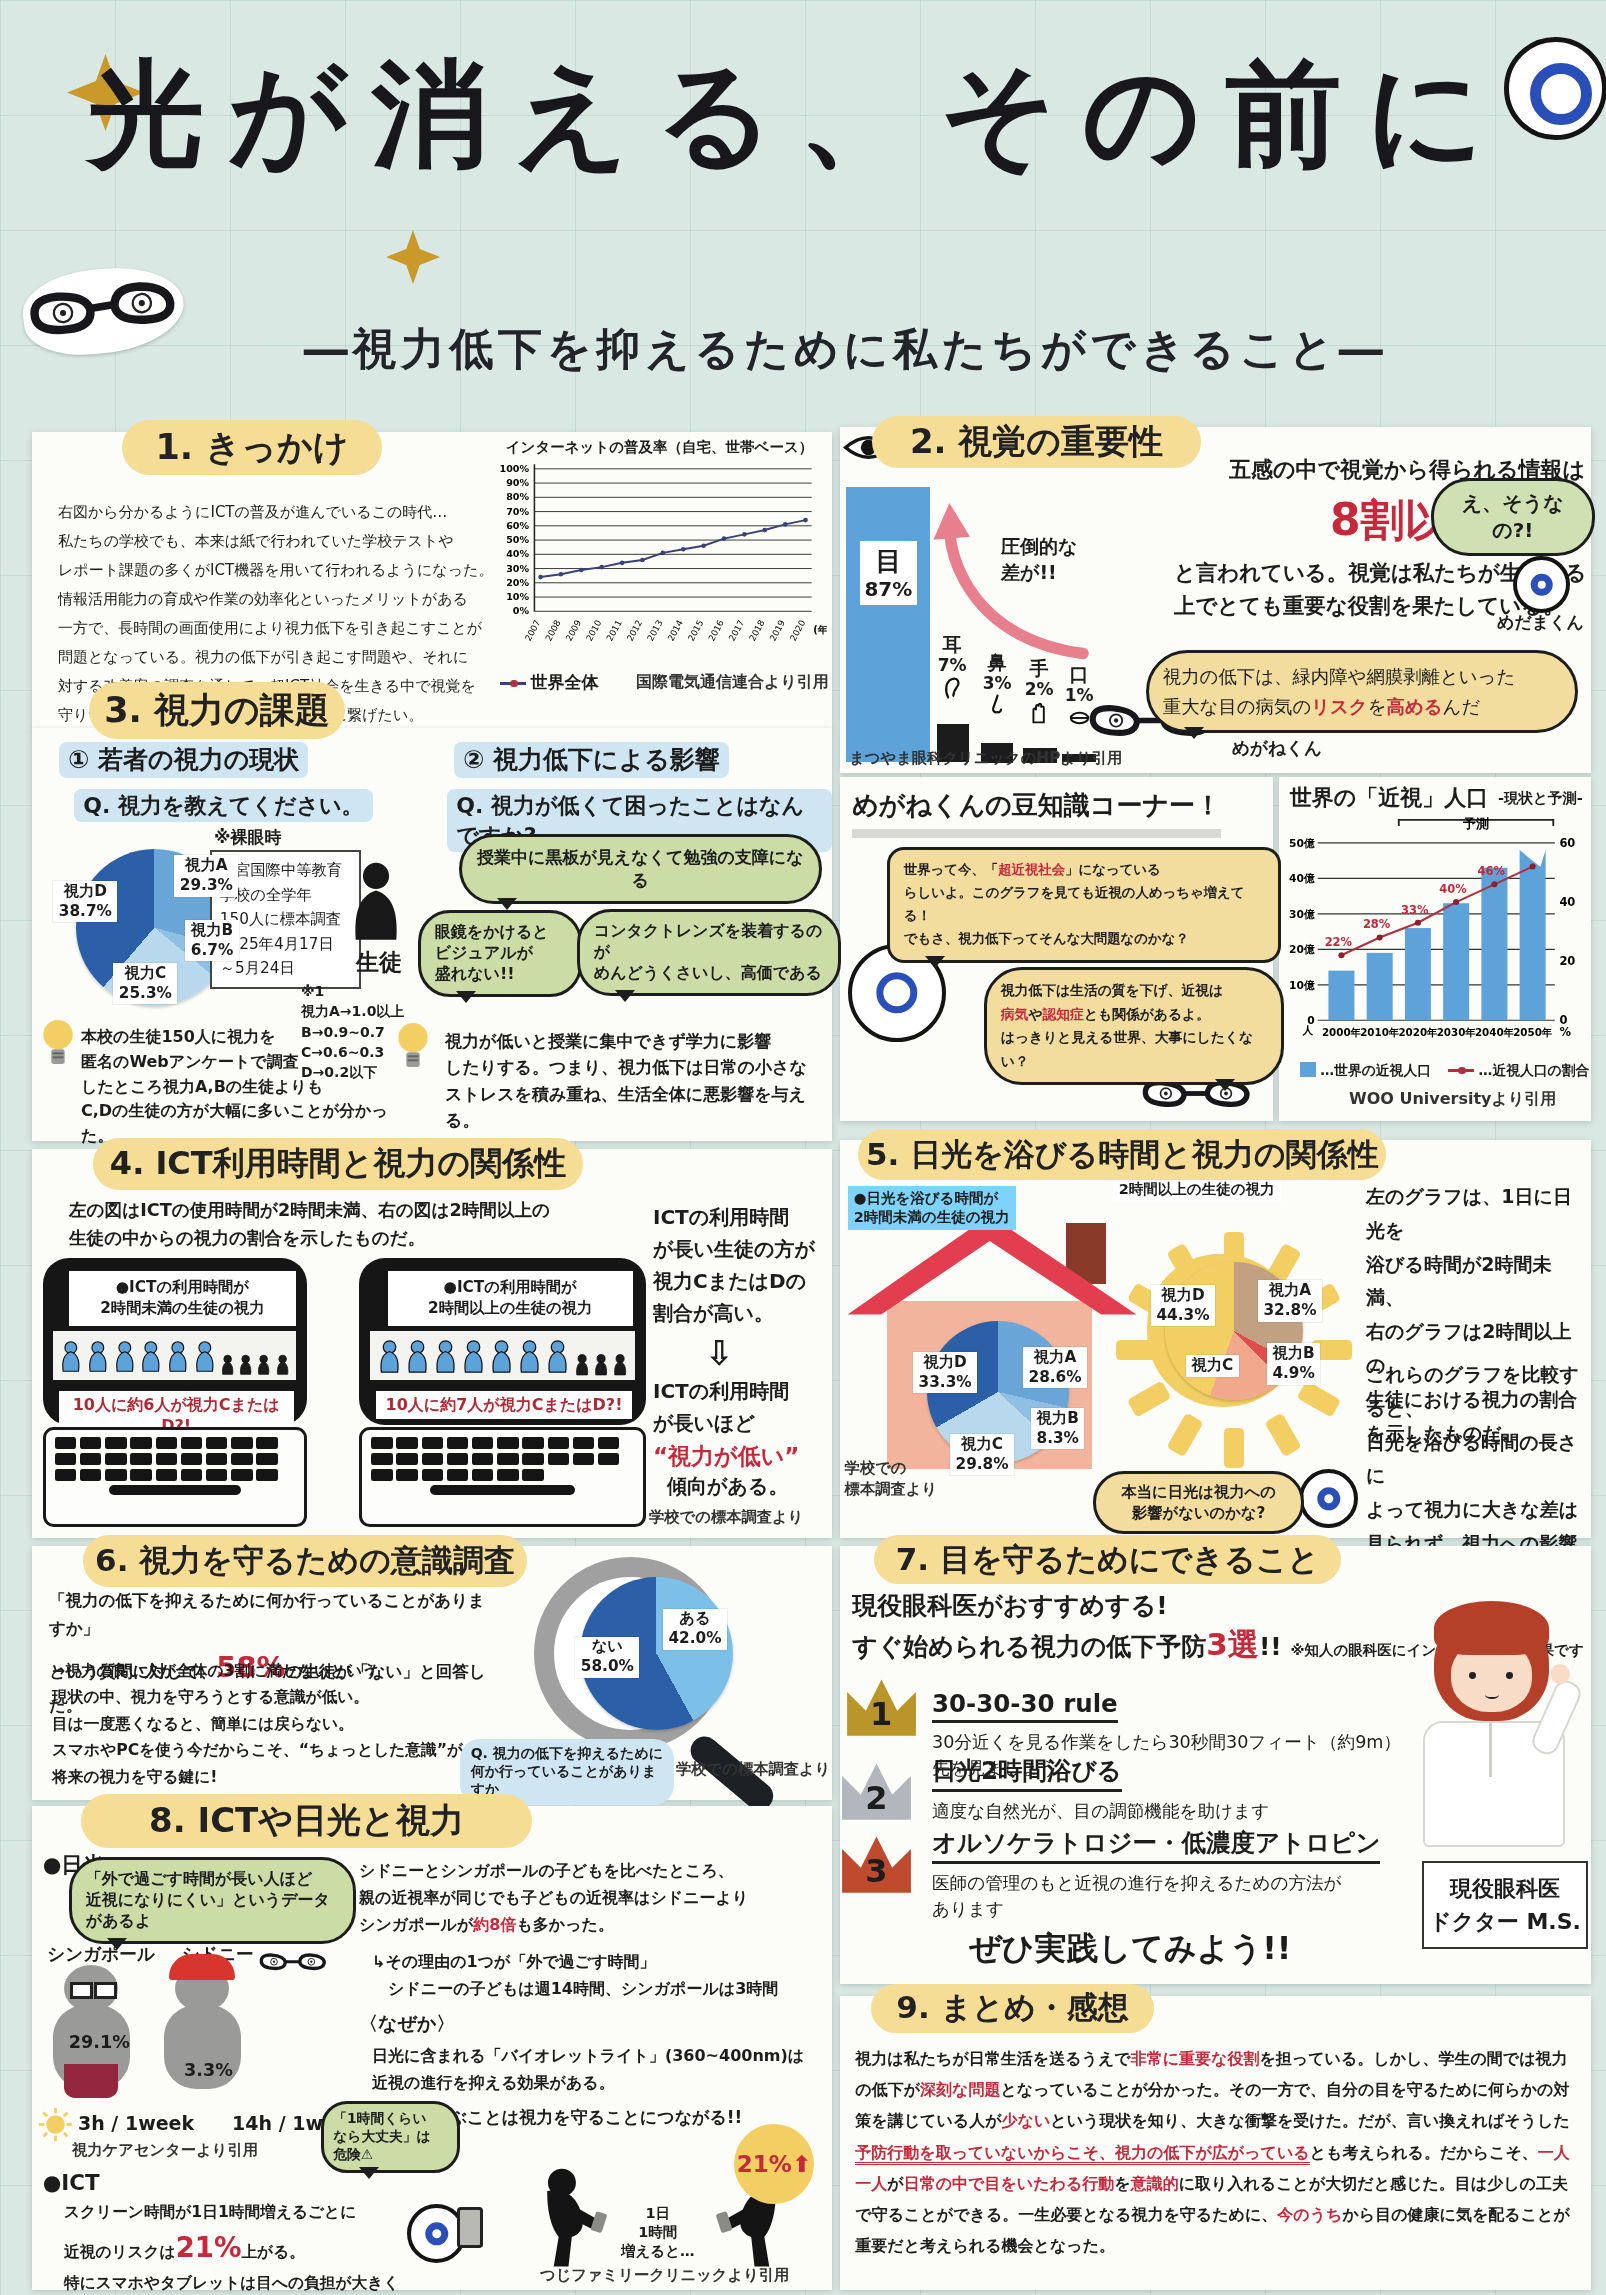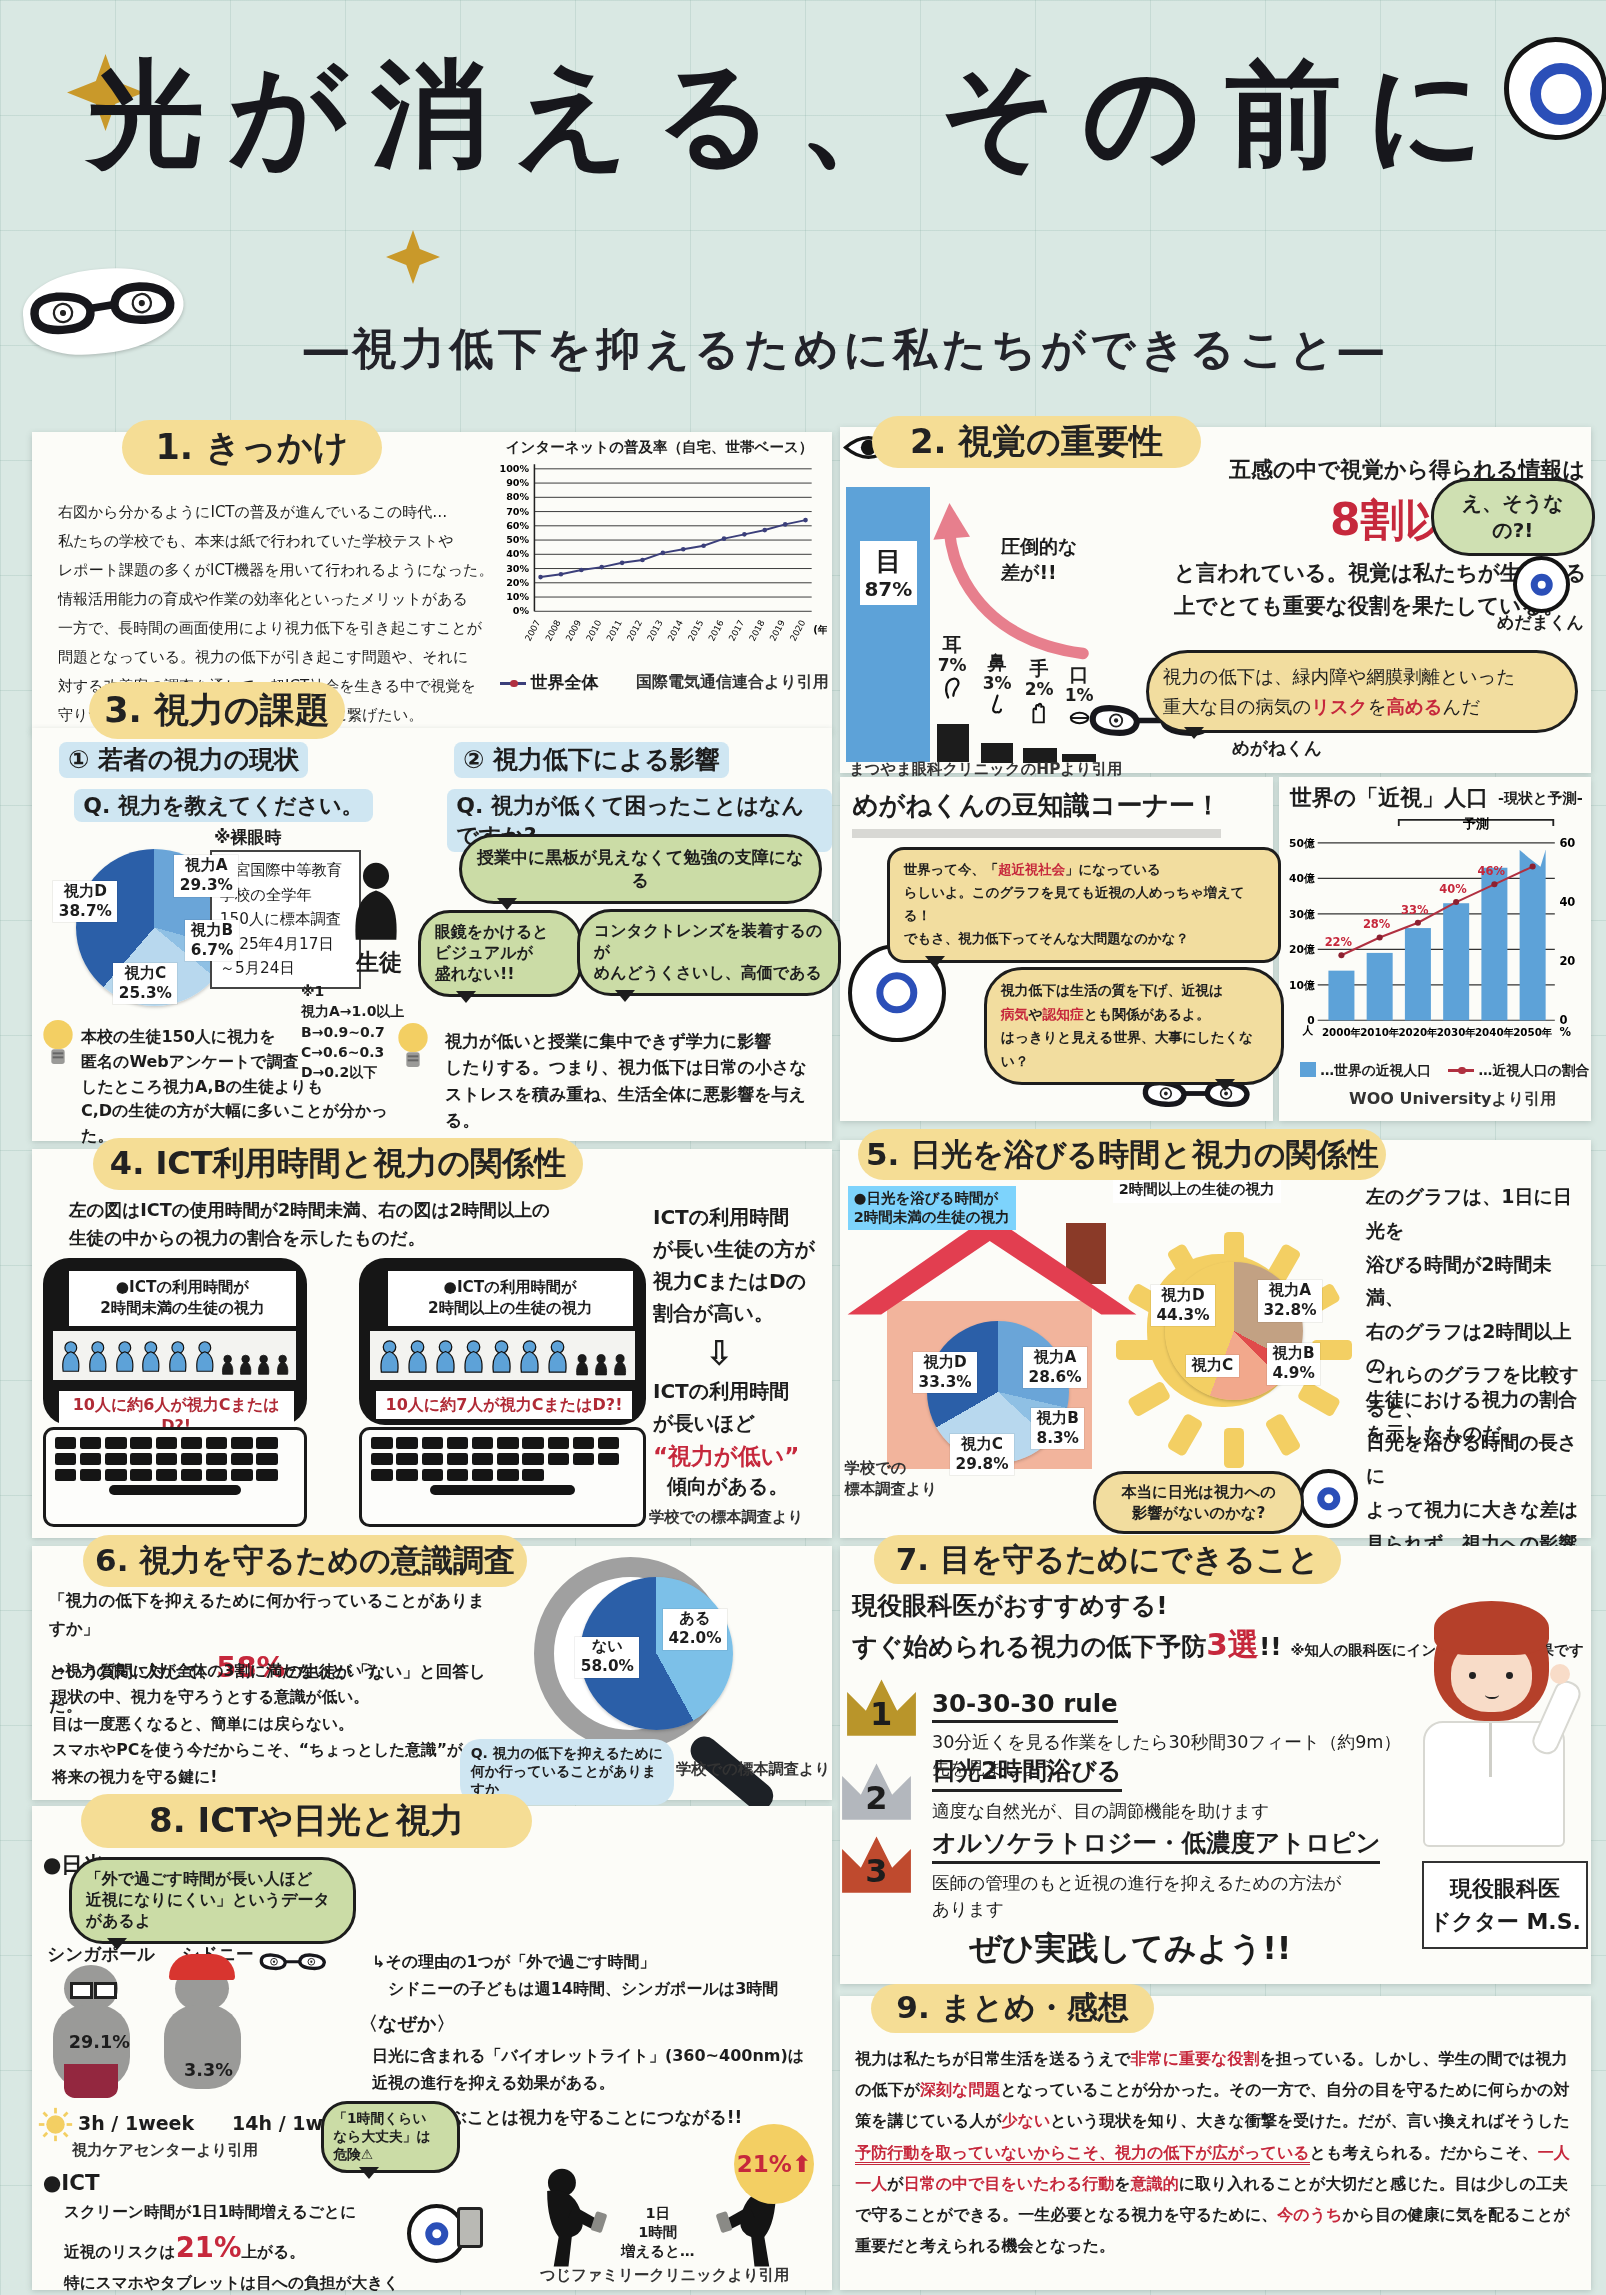--- a/index.html
+++ b/index.html
@@ -216,21 +216,21 @@
     <svg class="abs" style="left:246px;top:269px;" width="130px" height="49" viewBox="0 0 210 80">
       <path d="M10 40 Q8 18 42 20 Q80 24 82 42 Q80 62 48 60 Q12 58 10 40 Z" fill="#fff" stroke="#17171c" stroke-width="10"></path>
       <path d="M125 40 Q127 18 160 20 Q198 24 199 42 Q197 62 164 60 Q127 58 125 40 Z" fill="#fff" stroke="#17171c" stroke-width="10"></path>
       <line x1="82" y1="40" x2="125" y2="40" stroke="#17171c" stroke-width="9"></line>
       <circle cx="48" cy="40" r="10" fill="none" stroke="#222" stroke-width="3"></circle>
         <circle cx="48" cy="40" r="3.5" fill="#222"></circle>
       <circle cx="160" cy="40" r="10" fill="none" stroke="#222" stroke-width="3"></circle>
         <circle cx="160" cy="40" r="3.5" fill="#222"></circle>
     </svg>
     <div class="abs" style="left:392px;top:309px;font-size:17.6px;font-weight:bold;">めがねくん</div>
-    <div class="abs src" style="left:9.2px;top:332px;font-weight:bold;">まつやま眼科クリニックのHPより引用</div>
+    <div class="abs src" style="left:9.2px;top:321px;font-weight:bold;">まつやま眼科クリニックのHPより引用</div>
   </div>
 
   <div class="card" style="left:32px;top:728px;width:800px;height:413px;">
     <div class="pill" style="left:57px;top:-46px;width:256px;height:57px;font-size:35px;">3. 視力の課題</div>
     <div class="abs subhead" style="left:27px;top:13.8px;"><span class="hl">① 若者の視力の現状</span></div>
     <div class="abs q" style="left:42px;top:61px;"><span class="hl">Q. 視力を教えてください。</span></div>
     <div class="pie-wrap" style="left:21.4px;top:106px;width:207px;height:191px;">
         <div class="pie-circle" style="width: 157px; height: 157px; left: 23px; top: 15.3px; background: conic-gradient(rgb(106, 165, 216) 0%, rgb(106, 165, 216) 29.3%, rgb(143, 192, 228) 29.3%, rgb(143, 192, 228) 36%, rgb(184, 216, 238) 36%, rgb(184, 216, 238) 61.3%, rgb(43, 95, 168) 61.3%, rgb(43, 95, 168) 100%);"></div>
         <div class="pie-chip" style="left: 121px; top: 21.4px;">
           <div>視力A</div>
@@ -778,20 +778,23 @@
 近視のリスクは</span><span class="red big">21%</span><span>上がる。
 特にスマホやタブレットは目への負担が大きく
 外遊びの時間が減ることで近視が進みやすい。</span></div>
     <div class="bub tail" style="left:289px;top:295px;width:115px;background:#cbdca6;border-radius:26px;font-size:13.8px;font-weight:bold;padding:6.1px 9.2px;">「1時間くらい
 なら大丈夫」は
 危険⚠</div>
     <div class="eyeball" style="left:375px;top:398px;width:51px;height:51px;"></div>
     <div class="abs" style="left:425px;top:401px;width:20px;height:35px;background:#b9b9b4;border:3.1px solid #222;border-radius:3.8px;"></div>
 
     <div class="abs" style="left:321px;top:17px;font-size:20.7px;font-weight:900;">〈日光と視力〉</div>
+    <div class="abs pre" style="left:327px;top:51px;width:467px;font-size:16px;line-height:1.7;font-weight:bold;"><span>シドニーとシンガポールの子どもを比べたところ、
+親の近視率が同じでも子どもの近視率はシドニーより
+シンガポールが</span><span class="red">約8倍</span><span>も多かった。</span></div>
     <div class="abs pre" style="left:340px;top:142px;width:459px;font-size:16px;line-height:1.7;font-weight:bold;">↳その理由の1つが「外で過ごす時間」
 　シドニーの子どもは週14時間、シンガポールは3時間</div>
     <div class="abs" style="left:327px;top:205px;font-size:19px;font-weight:900;">〈なぜか〉</div>
     <div class="abs pre" style="left:340px;top:236px;width:459px;font-size:16px;line-height:1.7;font-weight:bold;">日光に含まれる「バイオレットライト」(360~400nm)は
 近視の進行を抑える効果がある。</div>
     <div class="abs pre" style="left:352px;top:300px;width:459px;font-size:17px;font-weight:900;">↳外で遊ぶことは視力を守ることにつながる!!</div>
 
     <svg class="abs" style="left:487px;top:357px;" width="99" height="115" viewBox="0 0 120 140">
       <circle cx="52" cy="24" r="17" fill="#141414"></circle>
       <path d="M34 34 Q66 28 76 62 Q82 84 64 90 L60 126 L42 126 L48 90 Q34 72 34 34 Z" fill="#141414"></path>

